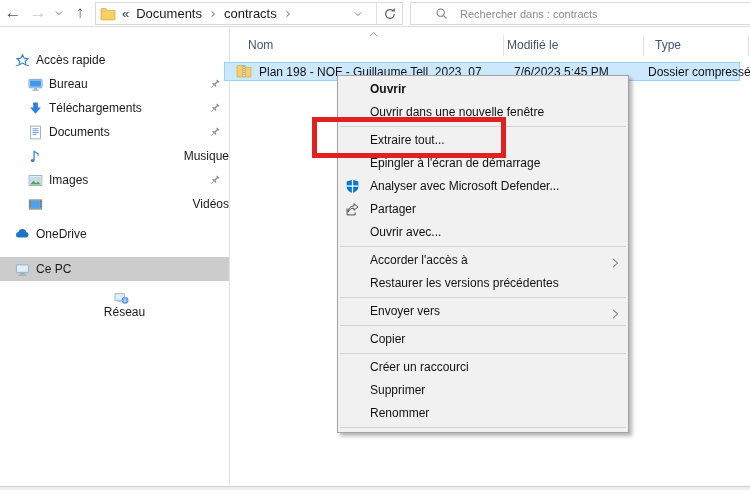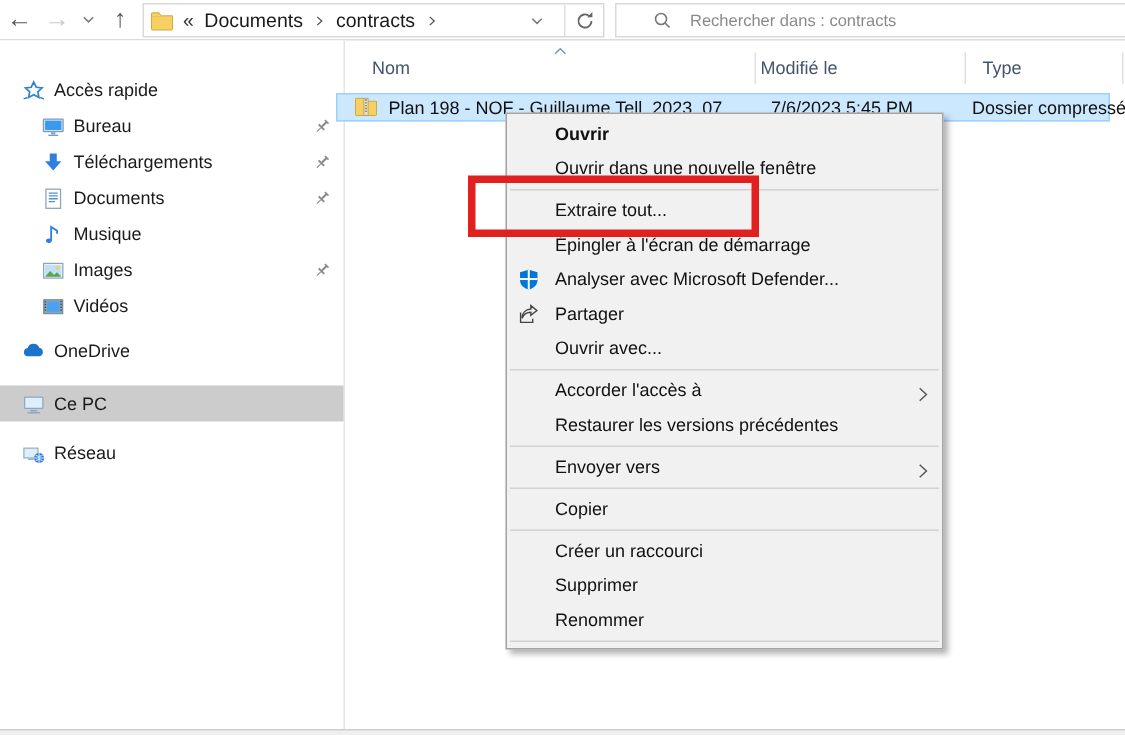--- a/index.html
+++ b/index.html
@@ -26,28 +26,28 @@
   .ab-right .ic { display:inline-flex; margin-right:5px; }
 
   .searchbox { position:absolute; left:410px; top:2px; width:342px; height:23px; border:1px solid #d9d9d9; background:#fff; display:flex; align-items:center; padding-left:24px; }
   .searchbox .ic { display:inline-flex; margin-right:12px; }
   .searchbox input { border:none; outline:none; flex:1; font-family:inherit; font-size:11px; color:#444; background:transparent; }
   .searchbox input::placeholder { color:#8a8a8a; opacity:1; }
 
   
   .sidebar { position:absolute; left:0; top:27px; width:230px; height:459px; background:#fff; border-right:1px solid #e3e3e3; padding-top:21px; }
   .side-item { height:24px; display:flex; align-items:center; padding-left:14px; cursor:default; }
-  .side-item.lvl1 { padding-left:27px; }
+  .side-item.lvl1 { padding-left:27px;justify-content:space-between; }
   .side-item .ic { display:inline-flex; width:16px; justify-content:center; }
   .side-label { margin-left:6px; white-space:nowrap; }
   .side-item .pin { margin-left:auto; margin-right:8px; display:inline-flex; }
   .side-item.selected { background:var(--sidebar-selected); }
   [data-name="sidebar-item-onedrive"] { margin-top:6px; }
   [data-name="sidebar-item-ce-pc"]    { margin-top:11px; }
-  [data-name="sidebar-item-reseau"]   { margin-top:9px; }
+  [data-name="sidebar-item-reseau"]   { margin-top:9px;flex-direction:column; }
 
   
   .list-header { position:absolute; left:230px; top:31px; width:520px; height:27px; color:#44546a; }
   .col-label { position:absolute; top:7px; white-space:nowrap; }
   .col-nom { left:18px; }
   .col-mod { left:277px; }
   .col-type { left:425px; }
   .sort-caret { position:absolute; left:138px; top:-2px; }
   .hsep { position:absolute; top:4px; width:1px; height:21px; background:#e2e2e2; }
   .hsep1 { left:273px; } .hsep2 { left:413px; } .hsep3 { left:518px; }

